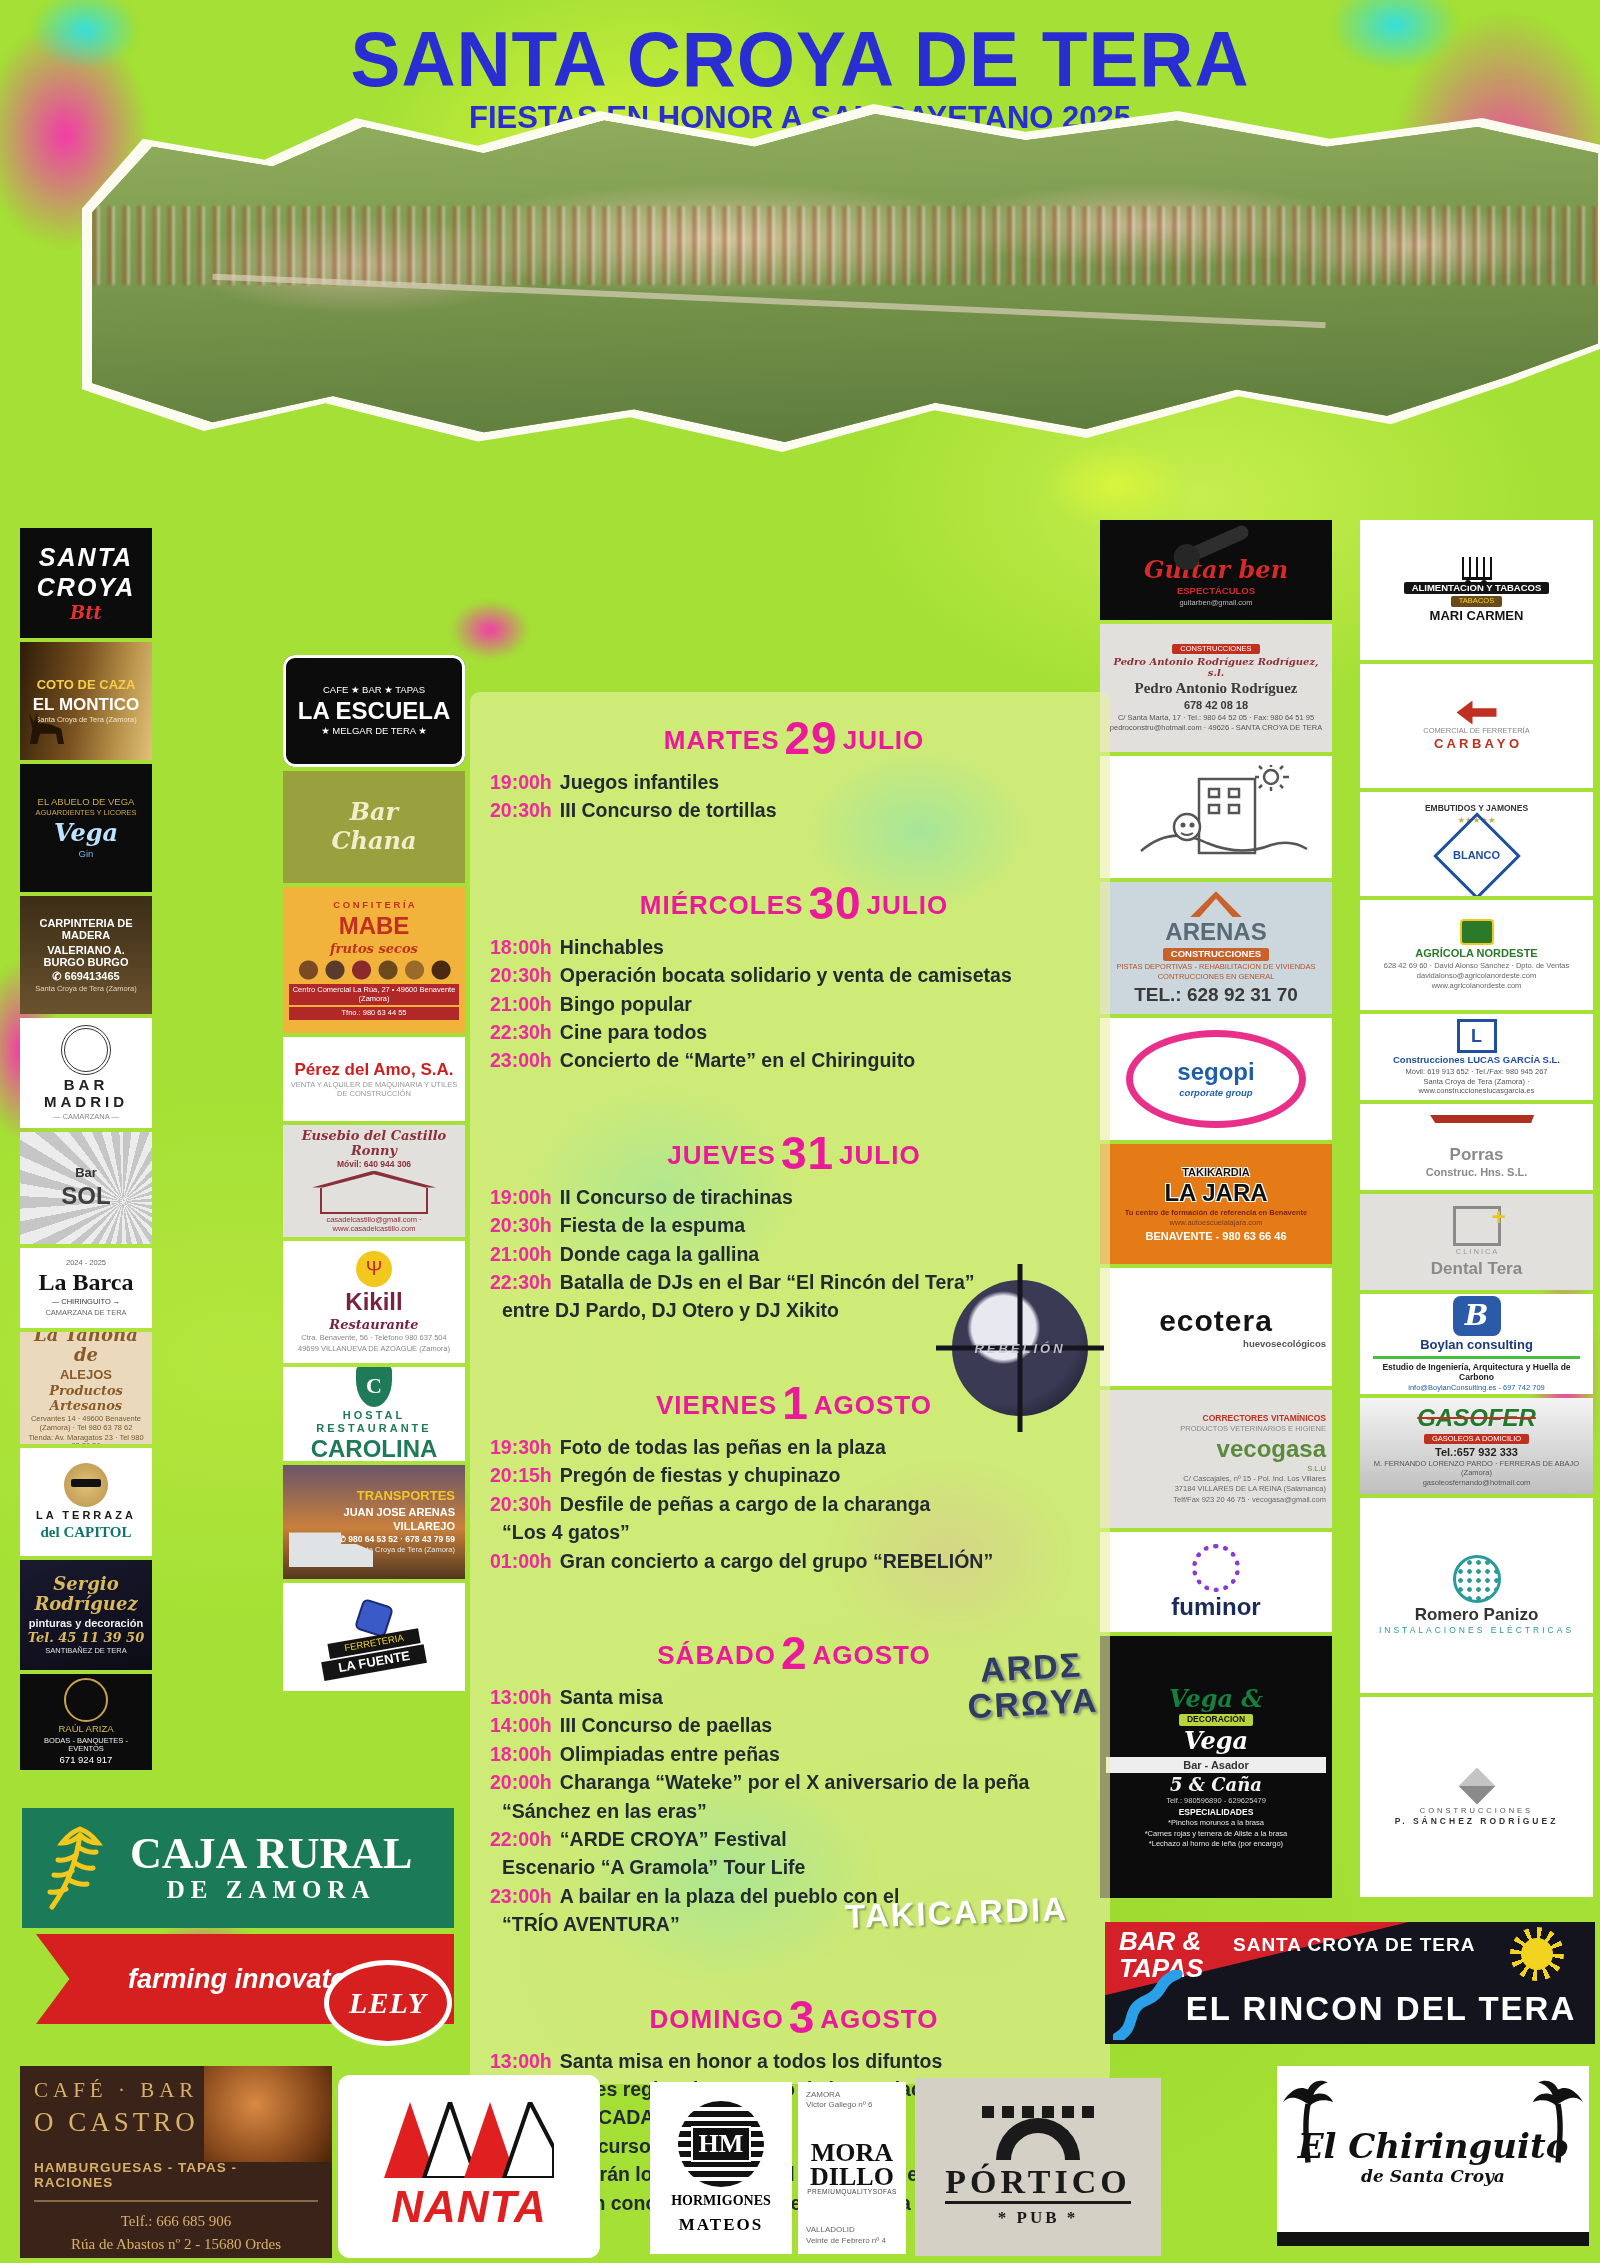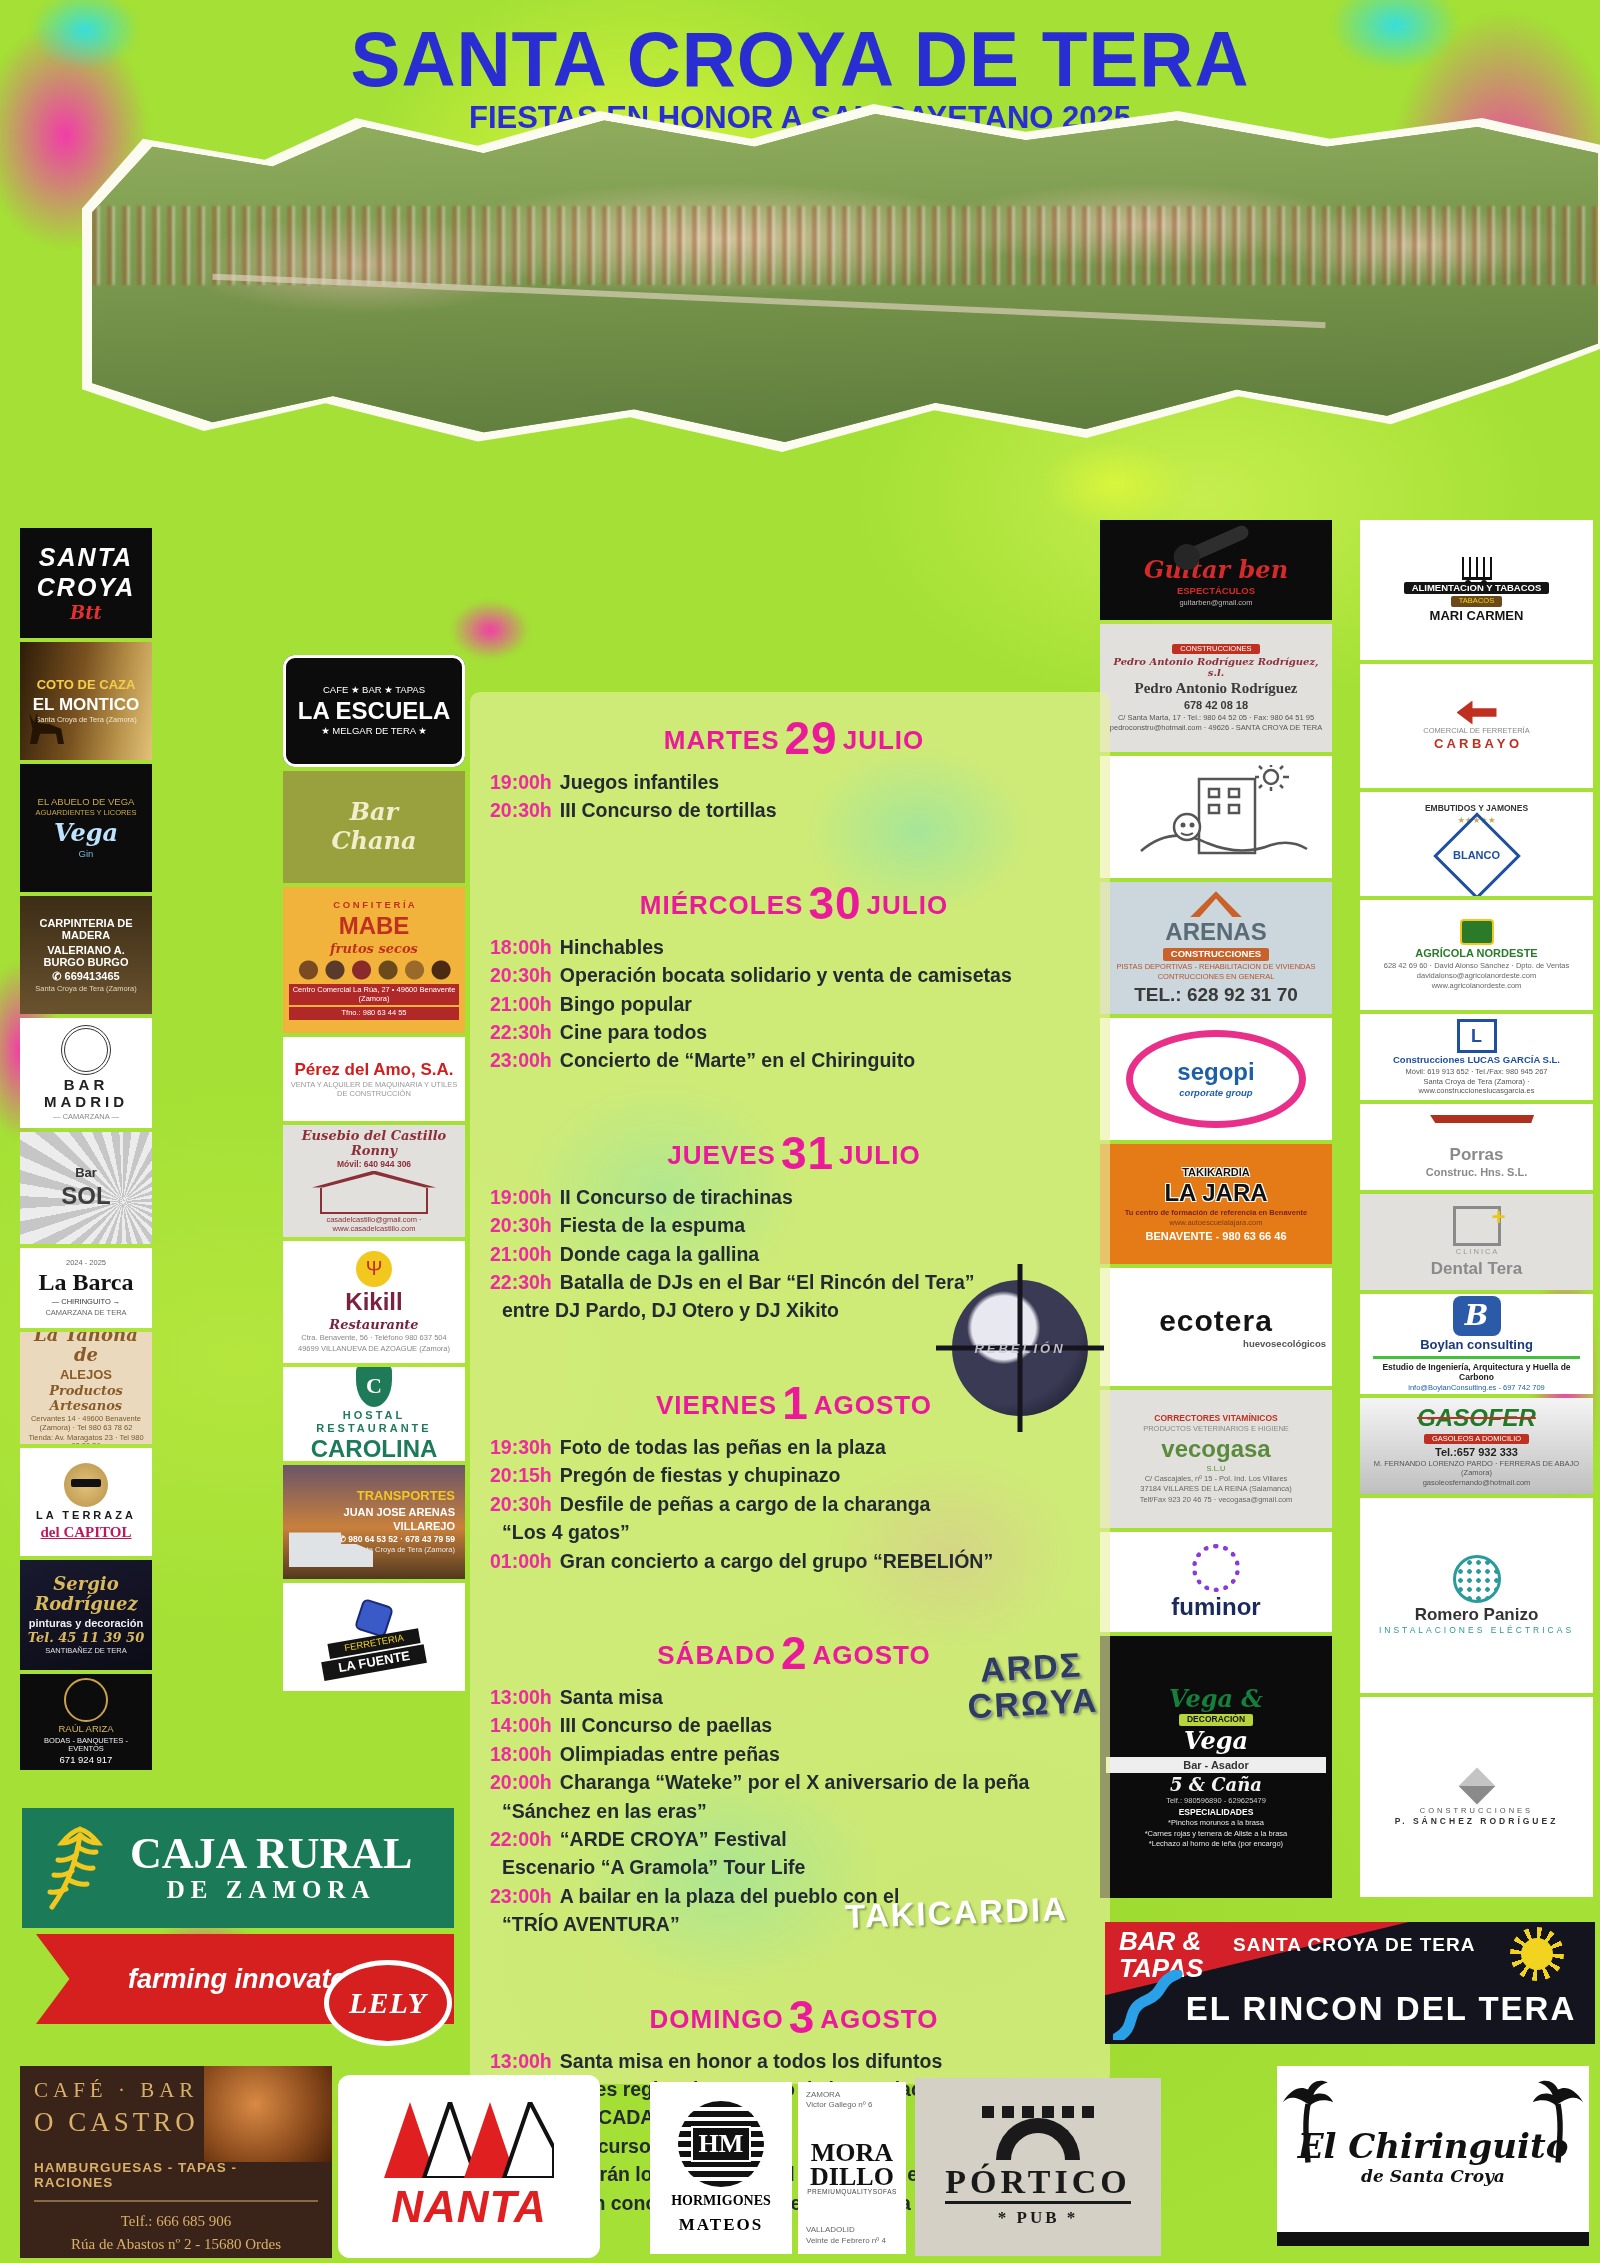--- a/index.html
+++ b/index.html
@@ -310,21 +310,21 @@
       <div class="card tan" style="height: 112px;">
         <div class="ln scr" style="color: rgb(138, 90, 40);">La Tahona de</div>
         <div class="ln t2" style="color: rgb(138, 90, 40);">ALEJOS</div>
         <div class="ln scr sm" style="color: rgb(138, 90, 40);">Productos Artesanos</div>
         <div class="ln t6" style="color: rgb(122, 90, 48);">Cervantes 14 · 49600 Benavente (Zamora) · Tel 980 63 78 62</div>
         <div class="ln t6" style="color: rgb(122, 90, 48);">Tienda: Av. Maragatos 23 · Tel 980 02 30 56</div>
       </div>
       <div class="card white" style="height: 108px;">
         <span class="icon icon-gold-bust"></span>
         <div class="ln cond sm" style="color: rgb(26, 26, 26);">LA TERRAZA</div>
-        <div class="ln srf" style="color: #be185d; text-decoration: underline;">del CAPITOL</div>
+        <div class="ln srf" style="color: #0f766e;">del CAPITOL</div>
       </div>
       <div class="card darknavy" style="height: 110px;">
         <div class="ln scr" style="color: rgb(217, 185, 92);">Sergio Rodríguez</div>
         <div class="ln t3" style="color: rgb(240, 240, 240);">pinturas y decoración</div>
         <div class="ln scr sm" style="color: rgb(217, 185, 92);">Tel. 45 11 39 50</div>
         <div class="ln t6" style="color: rgb(224, 224, 224);">SANTIBAÑEZ DE TERA</div>
       </div>
       <div class="card dark" style="height: 96px;">
         <span class="icon icon-gold-ring"></span>
         <div class="ln t4" style="color: rgb(217, 185, 92);">RAÚL ARIZA</div>
@@ -434,21 +434,21 @@
         <div class="ln t3 outl" style="color: rgb(17, 17, 17);">TAKIKARDIA</div>
         <div class="ln t1 big outl" style="color: rgb(17, 17, 17);">LA JARA</div>
         <div class="ln t6 b" style="color: rgb(122, 31, 31);">Tu centro de formación de referencia en Benavente</div>
         <div class="ln t6" style="color: rgb(122, 58, 31);">www.autoescuelalajara.com</div>
         <div class="ln t3" style="color: rgb(255, 255, 255);">BENAVENTE - 980 63 66 46</div>
       </div>
       <div class="card white ecotera" style="height: 118px;">
         <div class="ln t1 xxl" style="color: rgb(20, 20, 20);">ecotera</div>
         <div class="ln t4 b" style="color: rgb(85, 85, 85);">huevosecológicos</div>
       </div>
-      <div class="card graycard" style="height: 138px;">
+      <div class="card graycard" style="height: 138px; align-items: flex-end;">
         <div class="ln t5 b" style="color: rgb(192, 48, 32);">CORRECTORES VITAMÍNICOS</div>
         <div class="ln t6" style="color: rgb(136, 136, 136);">PRODUCTOS VETERINARIOS E HIGIENE</div>
         <div class="ln t1 big" style="color: rgb(90, 138, 60);">vecogasa</div>
         <div class="ln t6" style="color: rgb(90, 138, 60);">S.L.U</div>
         <div class="ln t6" style="color: rgb(102, 102, 102);">C/ Cascajales, nº 15 - Pol. Ind. Los Villares</div>
         <div class="ln t6" style="color: rgb(102, 102, 102);">37184 VILLARES DE LA REINA (Salamanca)</div>
         <div class="ln t6" style="color: rgb(102, 102, 102);">Telf/Fax 923 20 46 75 · vecogasa@gmail.com</div>
       </div>
       <div class="card white" style="height: 100px;">
         <span class="icon icon-dotring"></span>

